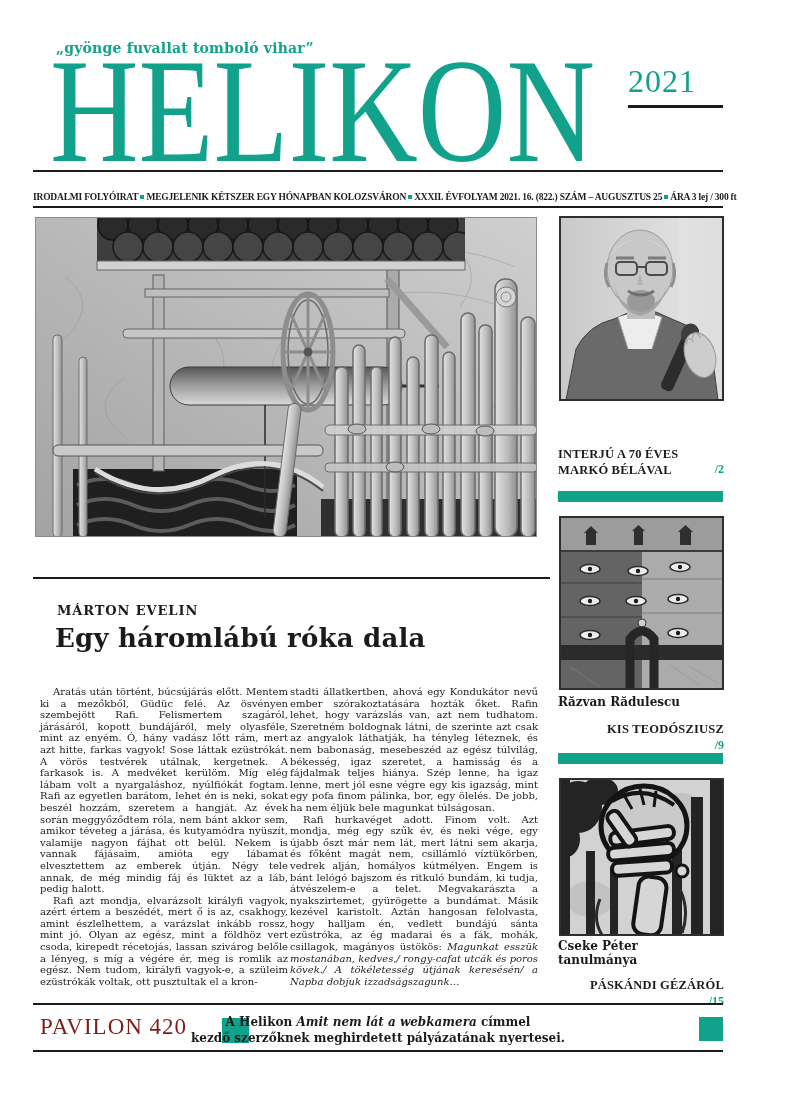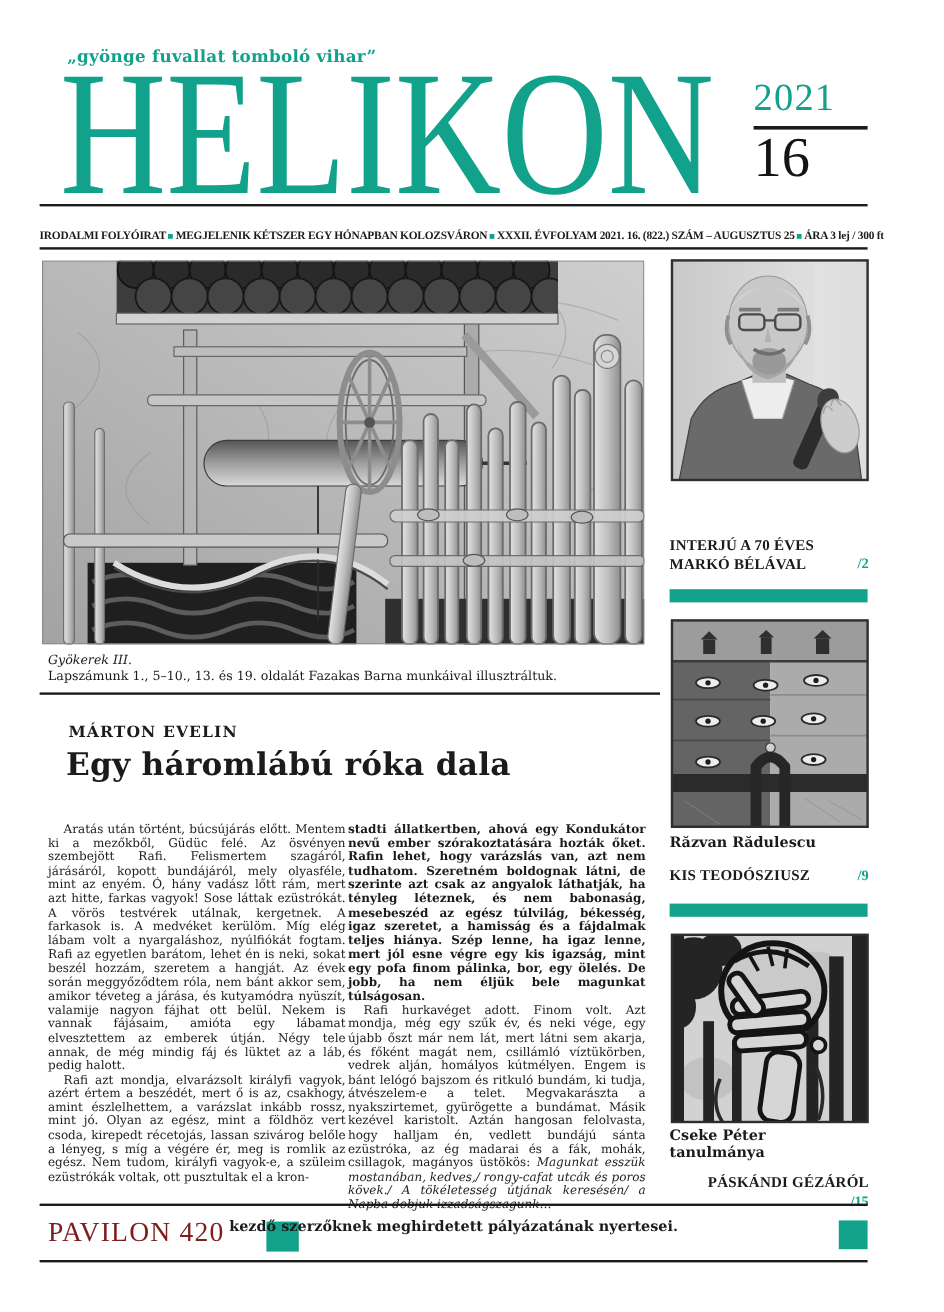--- a/index.html
+++ b/index.html
@@ -25,21 +25,21 @@
   .caption{left:40px;top:544px;font-size:10.5px;line-height:1.3;}
   .caption .t{font-style:italic;}
   .caption-rule{left:33px;top:577px;width:517px;border-top:2.5px solid #1b1b1b;}
 
   
   .author{left:57px;top:603px;font-size:13px;font-weight:bold;letter-spacing:.9px;}
   .headline{left:55px;top:623px;font-size:26px;font-weight:bold;letter-spacing:.2px;}
   .article{left:40px;top:686px;width:513px;display:flex;gap:2px;}
   .article .col{width:248px;font-size:10px;line-height:11.6px;text-align:justify;}
   .article p{margin:0;text-indent:13px;}
-  .article p.noindent{text-indent:0;font-weight:bold;}
+  .article p.noindent{text-indent:0;}
   .article .q{font-style:italic;}
 
   
   .sb-img{left:560px;width:163px;}
   .sb-kicker{left:558px;width:166px;font-size:12px;font-weight:bold;line-height:1.2;}
   .sb-head{left:558px;width:166px;display:flex;justify-content:space-between;align-items:flex-end;}
   .sb-title{font-family:"Liberation Serif",serif;font-size:12.5px;font-weight:bold;line-height:1.25;letter-spacing:.2px;}
   .sb-title.wrap{width:132px;}
   .sb-page{color:#12a28b;font-weight:bold;font-size:12px;font-family:"Liberation Serif",serif;padding-bottom:1px;}
   .tealbar{left:558px;width:165px;height:11px;background:#12a28b;}
@@ -64,21 +64,20 @@
 
   <div class="abs motto">„gyönge fuvallat tomboló vihar”</div>
 
   <svg class="abs logo-svg" width="560" height="106">
     <text x="0" y="101" textLength="545" lengthAdjust="spacingAndGlyphs" font-family="Liberation Serif, serif" font-size="148" fill="#12a28b">HELIKON</text>
   </svg>
 
   <div class="abs issue-box">
     <div class="issue-year">2021</div>
     <div class="issue-rule"></div>
-    <div class="issue-no">16</div>
   </div>
 
   <div class="abs infobar">
     <span>IRODALMI FOLYÓIRAT</span>
     <span class="sep-dot"></span>
     <span>MEGJELENIK KÉTSZER EGY HÓNAPBAN KOLOZSVÁRON</span>
     <span class="sep-dot"></span>
     <span>XXXII. ÉVFOLYAM 2021. 16. (822.) SZÁM – AUGUSZTUS 25</span>
     <span class="sep-dot"></span>
     <span>ÁRA 3 lej / 300 ft</span>
@@ -207,24 +206,20 @@
     <rect x="290" y="246" width="212" height="9" rx="4" fill="#c4c4c4" stroke="#666666" opacity="0.92"></rect>
     <g fill="#bdbdbd" stroke="#555555">
       <ellipse cx="322" cy="212" rx="9" ry="5"></ellipse>
         <ellipse cx="396" cy="212" rx="9" ry="5"></ellipse>
       <ellipse cx="360" cy="250" rx="9" ry="5"></ellipse>
         <ellipse cx="450" cy="214" rx="9" ry="5"></ellipse>
     </g>
     <rect x="0.5" y="0.5" width="501" height="319" fill="none" stroke="#8a8a8a"></rect>
   </svg>
 
-  <div class="abs caption">
-    <div class="t">Gyökerek III.</div>
-    <div>Lapszámunk 1., 5–10., 13. és 19. oldalát Fazakas Barna munkáival illusztráltuk.</div>
-  </div>
   <div class="abs caption-rule"></div>
 
   <div class="abs author">MÁRTON EVELIN</div>
   <div class="abs headline">Egy háromlábú róka dala</div>
   <div class="abs article">
     <div class="col">
       <p>Aratás után történt, búcsújárás előtt. Mentem ki a mezőkből, Güdüc felé. Az ösvényen szembejött Rafi. Felismertem szagáról, járásáról, kopott bundájáról, mely olyasféle, mint az enyém. Ó, hány vadász lőtt rám, mert azt hitte, farkas vagyok! Sose láttak ezüstrókát. A vörös testvérek utálnak, kergetnek. A farkasok is. A medvéket kerülöm. Míg elég lábam volt a nyargaláshoz, nyúlfiókát fogtam. Rafi az egyetlen barátom, lehet én is neki, sokat beszél hozzám, szeretem a hangját. Az évek során meggyőződtem róla, nem bánt akkor sem, amikor téveteg a járása, és kutyamódra nyüszít, valamije nagyon fájhat ott belül. Nekem is vannak fájásaim, amióta egy lábamat elvesztettem az emberek útján. Négy tele annak, de még mindig fáj és lüktet az a láb, pedig halott.</p>
       <p>Rafi azt mondja, elvarázsolt királyfi vagyok, azért értem a beszédét, mert ő is az, csakhogy, amint észlelhettem, a varázslat inkább rossz, mint jó. Olyan az egész, mint a földhöz vert csoda, kirepedt récetojás, lassan szivárog belőle a lényeg, s míg a végére ér, meg is romlik az egész. Nem tudom, királyfi vagyok-e, a szüleim ezüstrókák voltak, ott pusztultak el a kron-</p>
     </div>
     <div class="col">
@@ -319,21 +314,21 @@
     <circle cx="82" cy="106" r="4" fill="#d0d0d0" stroke="#3a3a3a"></circle>
     <rect x="0" y="128" width="163" height="15" fill="#2b2b2b"></rect>
     <path d="M70,172 L70,122 Q82,106 94,122 L94,172" fill="none" stroke="#262626" stroke-width="9"></path>
     <g stroke="#8c8c8c" opacity="0.5">
       <line x1="10" y1="150" x2="40" y2="170"></line>
         <line x1="110" y1="148" x2="140" y2="168"></line>
         <line x1="130" y1="150" x2="158" y2="166"></line>
     </g>
   </svg>
   <div class="abs sb-kicker" style="top:695px;">Răzvan Rădulescu</div>
-  <div class="abs sb-head" style="top:722px;">
+  <div class="abs sb-head" style="top:722px;flex-direction:column;">
     <span class="sb-title">KIS TEODÓSZIUSZ</span>
     <span class="sb-page">/9</span>
   </div>
   <div class="abs tealbar" style="top:753px;"></div>
 
   <svg class="abs sb-img frame" style="top:779px;height:156px;" viewBox="0 0 163 156" preserveAspectRatio="none">
     <rect width="163" height="156" fill="#d2d2d2"></rect>
     <g fill="#c2c2c2">
         <ellipse cx="30" cy="120" rx="24" ry="18"></ellipse>
         <ellipse cx="120" cy="30" rx="22" ry="16"></ellipse>
@@ -375,18 +370,19 @@
   <div class="abs sb-kicker kicker-narrow" style="top:939px;">Cseke Péter tanulmánya</div>
   <div class="abs sb-head" style="top:978px;flex-direction:column;">
     <span class="sb-title">PÁSKÁNDI GÉZÁRÓL</span>
     <span class="sb-page">/15</span>
   </div>
 
   <div class="abs foot-rule-top"></div>
   <div class="abs brand">PAVILON 420</div>
   <div class="abs fsq fsq1"></div>
   <div class="abs fcenter">
+    <div><span>A Helikon </span><em>Amit nem lát a webkamera</em><span> címmel</span></div>
     <div>kezdő szerzőknek meghirdetett pályázatának nyertesei.</div>
   </div>
   <div class="abs fsq fsq2"></div>
   <div class="abs foot-rule-bot"></div>
 
 </div>
 
 </body></html>

